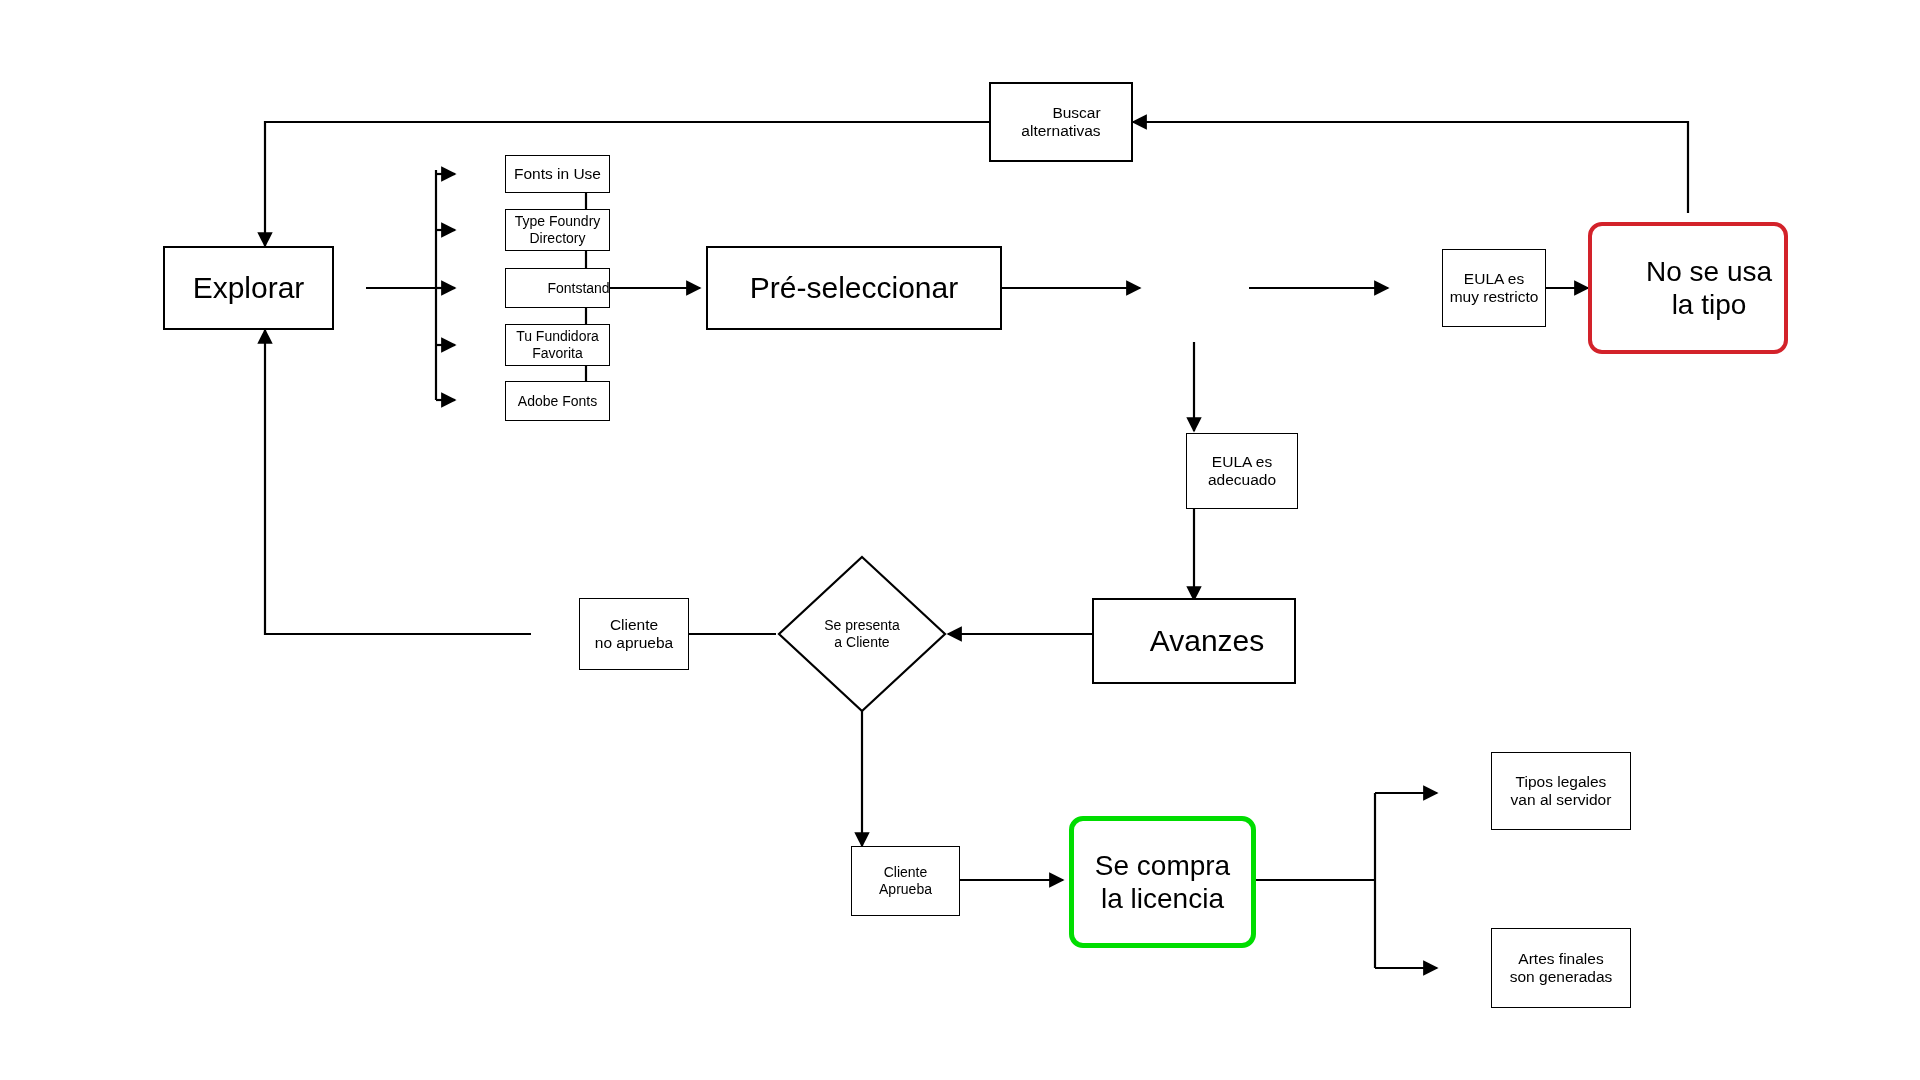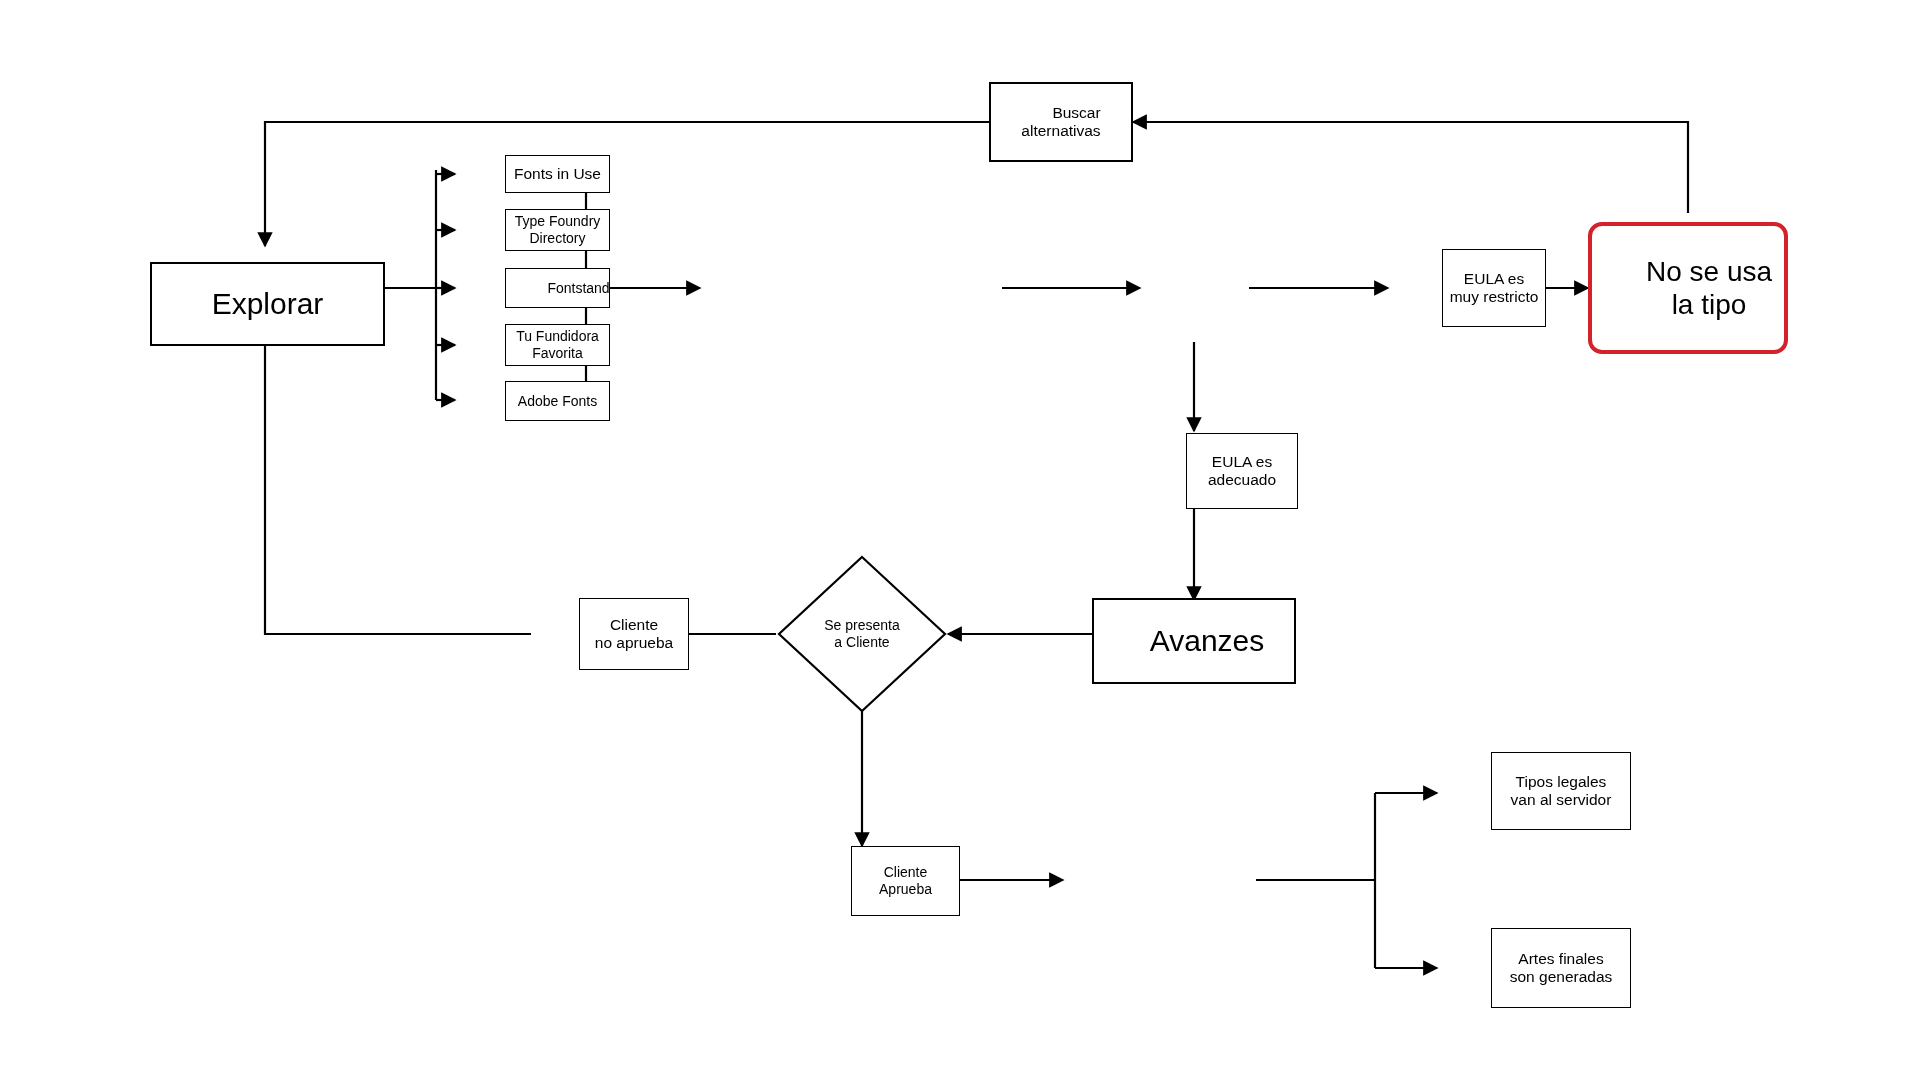--- a/index.html
+++ b/index.html
@@ -142,34 +142,35 @@
       <path d="M 1375 793 L 1375 968"></path>
       <path d="M 1375 793 L 1437 793" marker-end="url(#arrow)"></path>
       <path d="M 1375 968 L 1437 968" marker-end="url(#arrow)"></path>
 
     </g>
   </svg>
 
   <div class="node rect small-label" style="left:989px; top:82px; width:144px; height:80px;text-align:right;">Buscar
 alternativas</div>
 
-  <div class="node rect big-label" style="left:150px; top:246px; width:235px; height:84px;margin-top:16px;">Explorar</div>
+  <div class="node rect big-label" style="left:163px; top:246px; width:171px; height:84px;">Explorar</div>
 
   <div class="node rect-thin small-label" style="left:457px; top:155px; width:105px; height:38px;">Fonts in Use</div>
 
   <div class="node rect-thin tiny-label" style="left:457px; top:209px; width:105px; height:42px;">Type Foundry
 Directory</div>
 
   <div class="node rect-thin tiny-label" style="left:457px; top:268px; width:105px; height:40px;padding-left:42px;">Fontstand</div>
 
   <div class="node rect-thin tiny-label" style="left:457px; top:324px; width:105px; height:42px;">Tu Fundidora
 Favorita</div>
 
   <div class="node rect-thin tiny-label" style="left:457px; top:381px; width:105px; height:40px;">Adobe Fonts</div>
 
+  <div class="node rect big-label" style="left:706px; top:246px; width:296px; height:84px;">Pré-seleccionar</div>
 
 
   <div class="node rect-thin small-label" style="left:1394px; top:249px; width:104px; height:78px;">EULA es
 muy restricto</div>
 
   <div class="node rect-red mid-label" style="left:1588px; top:222px; width:200px; height:132px;padding-left:42px;">No se usa
 la tipo</div>
 
   <div class="node rect-thin small-label" style="left:1138px; top:433px; width:112px; height:76px;">EULA es
 adecuado</div>
@@ -183,20 +184,22 @@
     <div class="diamond-text tiny-label">Se presenta
 a Cliente</div>
   </div>
 
   <div class="node rect-thin small-label" style="left:531px; top:598px; width:110px; height:72px;">Cliente
 no aprueba</div>
 
   <div class="node rect-thin tiny-label" style="left:803px; top:846px; width:109px; height:70px;">Cliente
 Aprueba</div>
 
+  <div class="node rect-green mid-label" style="left:1069px; top:816px; width:187px; height:132px;">Se compra
+la licencia</div>
 
   <div class="node rect-thin small-label" style="left:1443px; top:752px; width:140px; height:78px;">Tipos legales
 van al servidor</div>
 
   <div class="node rect-thin small-label" style="left:1443px; top:928px; width:140px; height:80px;">Artes finales
 son generadas</div>
 
 </div>
 
 </body></html>

